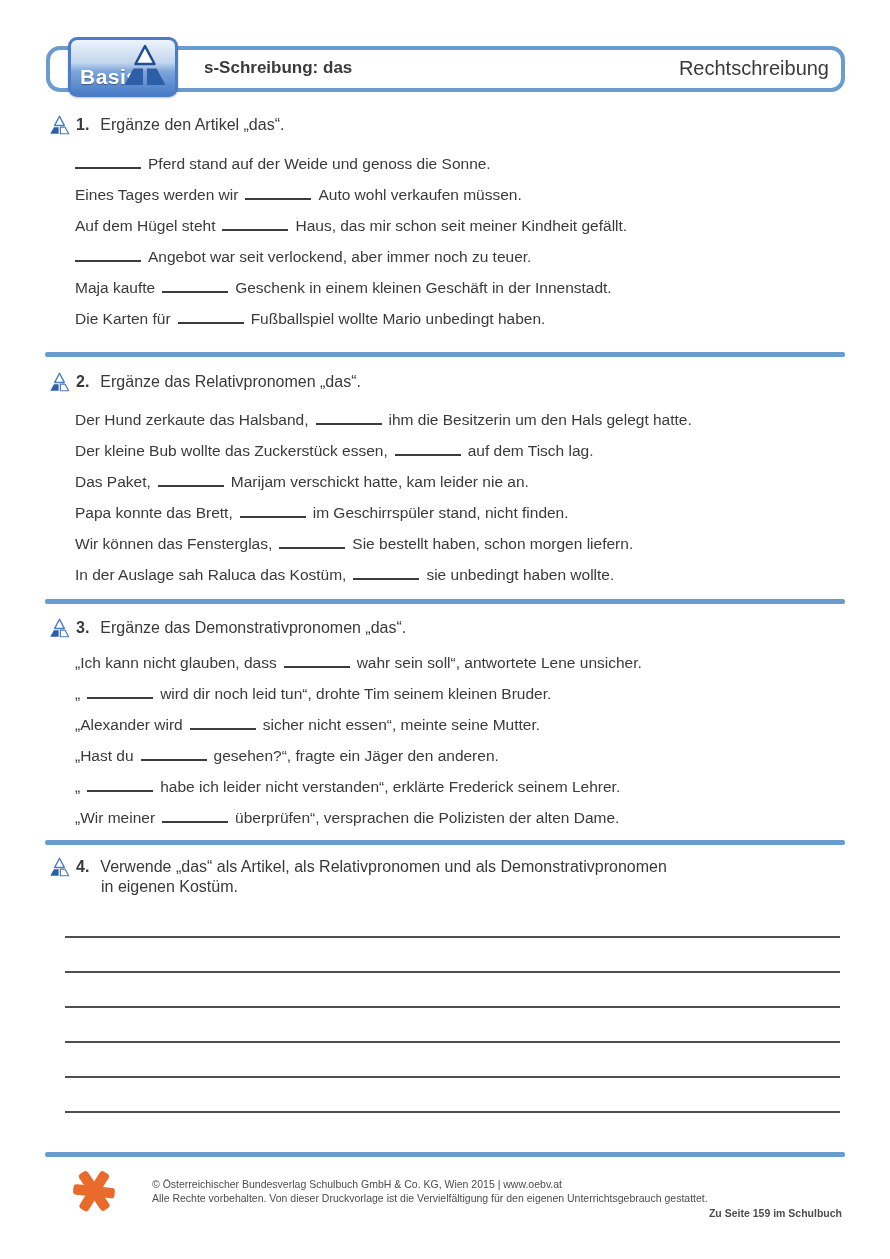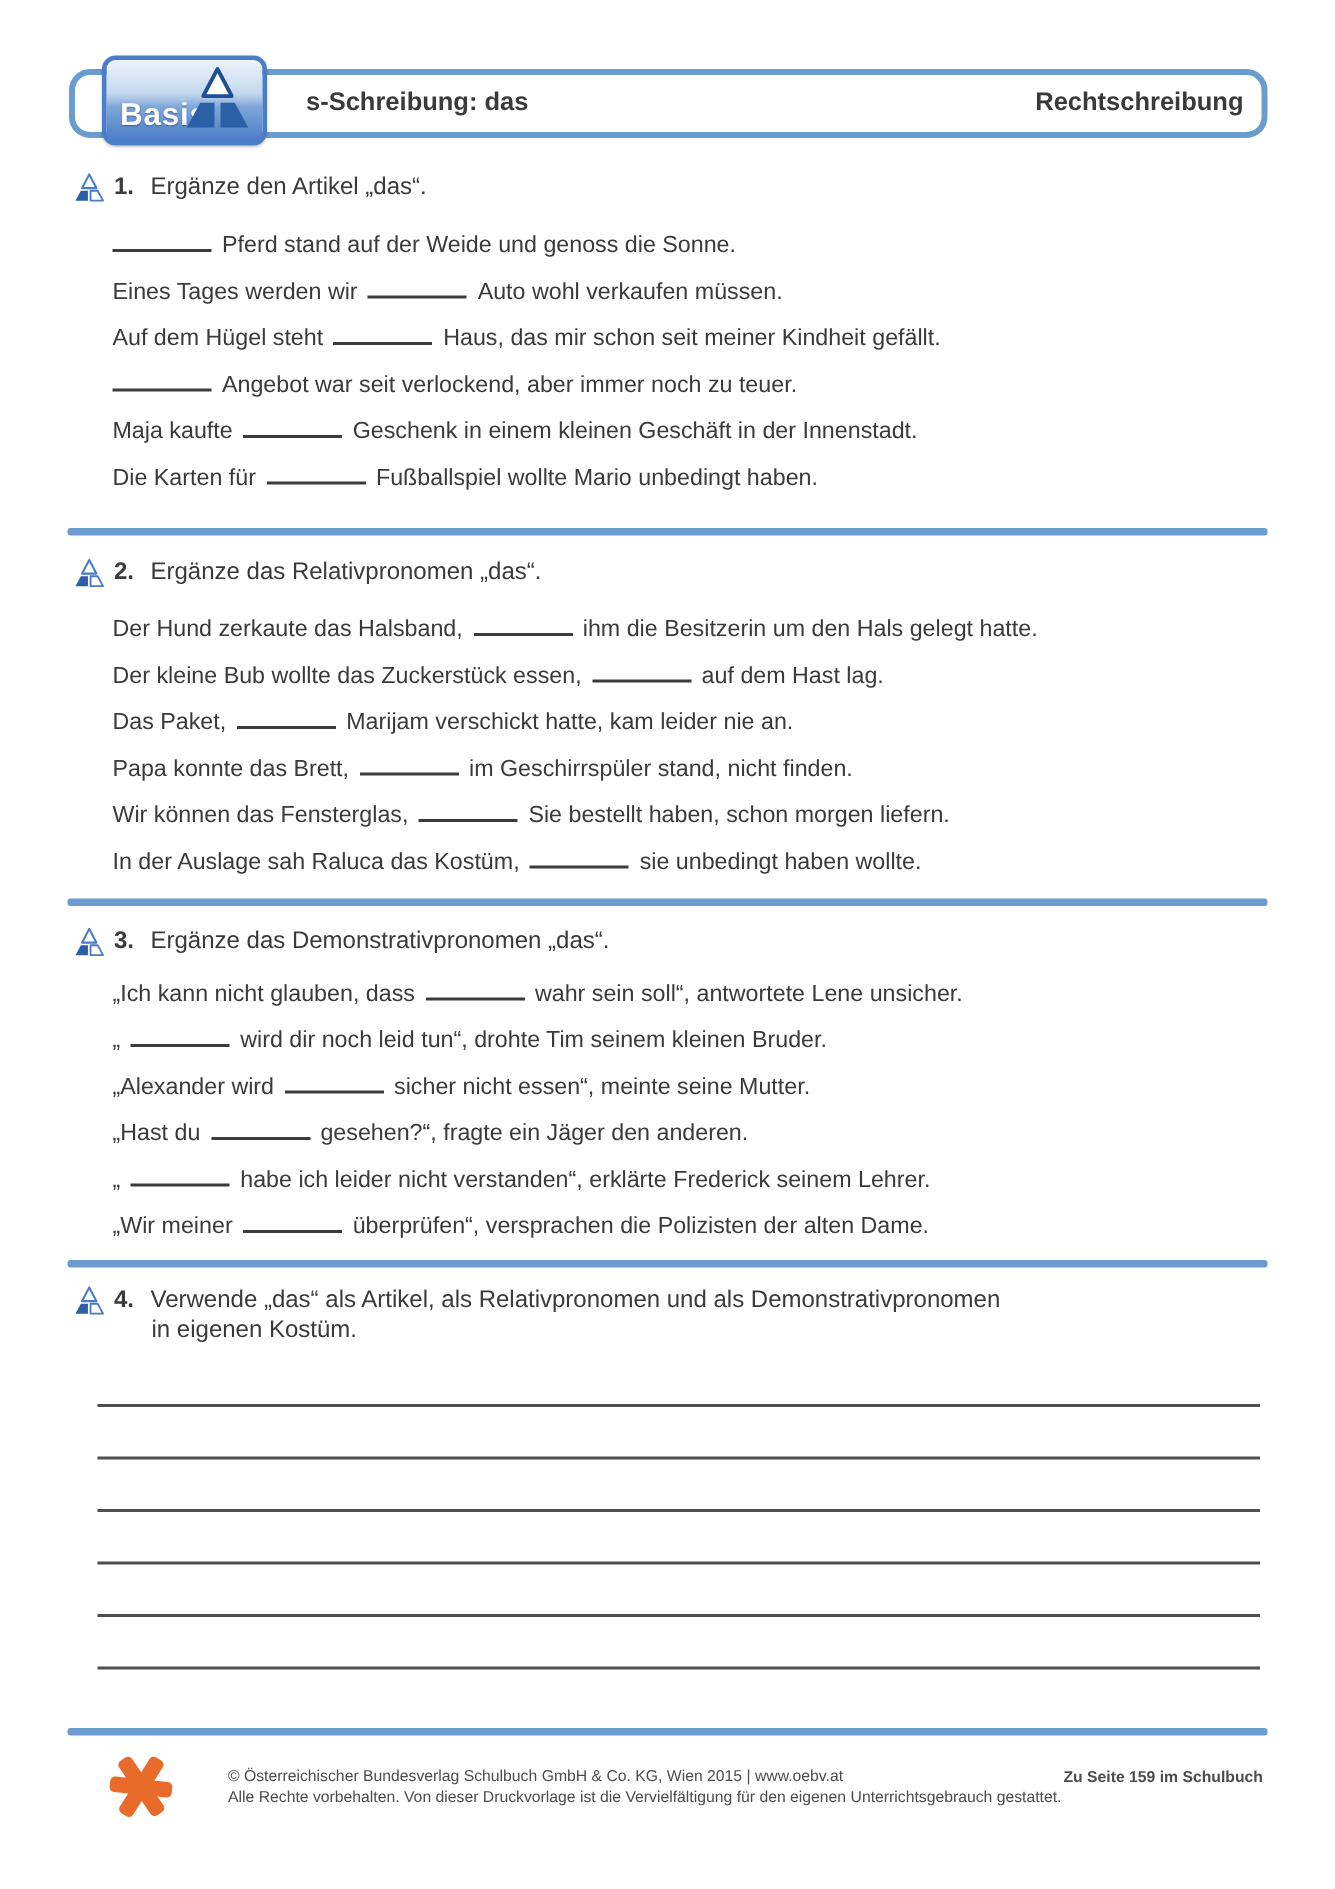--- a/index.html
+++ b/index.html
@@ -33,21 +33,21 @@
     position:absolute;left:9px;bottom:5px;color:#fff;font-weight:bold;
     font-size:21px;letter-spacing:0.5px;text-shadow:0 1px 1px rgba(30,60,110,0.6);
   }
   .logo-pyramid{position:absolute;right:5px;top:4px;}
   .header-title{
     position:absolute;left:158px;top:0;line-height:44px;
     font-size:17px;font-weight:bold;
   }
   .header-category{
     position:absolute;right:16px;top:0;line-height:44px;
-    font-size:17px;font-weight:bold;
+    font-size:20px;font-weight:normal;
   }
 
   
   .main{position:absolute;left:45px;right:45px;top:92px;}
   .task-head{display:flex;align-items:center;height:20px;line-height:20px;font-size:16px;}
   .task-icon{margin-left:4px;flex:0 0 auto;}
   .task-num{margin-left:6px;font-weight:bold;}
   .task-instr{margin-left:11px;}
   .task-instr2{display:block;margin-left:56px;height:20px;line-height:20px;font-size:16px;}
 
@@ -73,21 +73,21 @@
   .t4-head{margin-top:12px;}
   .lines{margin-top:6px;margin-left:20px;margin-right:5px;}
   .writing-line{height:35px;border-bottom:2px solid #4f4f4f;}
 
   
   .footer-sep{margin-top:39px;}
   .footer-row{display:flex;margin-top:10px;align-items:center;}
   .oebv-logo{margin-left:27px;flex:0 0 auto;}
   .footer-text{margin-left:36px;padding-top:3px;font-size:10.5px;line-height:13.5px;color:#4c4c4c;}
   .footer-page{
-    position:absolute;right:48px;bottom:68px;
+    position:absolute;right:48px;bottom:40px;
     font-size:10.5px;font-weight:bold;color:#4c4c4c;
   }
 </style>
 </head>
 <body>
 
 <div class="page">
 
   <div class="header">
     <div class="header-band"></div>
@@ -132,21 +132,21 @@
         <svg class="task-icon" width="21" height="20" viewBox="0 0 24 22">
           <polygon points="12,1 17.5,11.5 6.5,11.5" fill="#ffffff" stroke="#4a7cc7" stroke-width="1.6" stroke-linejoin="round"></polygon>
           <polygon points="5.6,13.5 11,13.5 11,21 1.5,21" fill="#2d5fa6"></polygon>
           <polygon points="13,13.5 18.4,13.5 22.5,21 13,21" fill="#ffffff" stroke="#4a7cc7" stroke-width="1.4" stroke-linejoin="round"></polygon>
         </svg>
         <span class="task-num">2.</span>
         <span class="task-instr">Ergänze das Relativpronomen „das“.</span>
       </div>
       <div class="rows t2-rows">
           <div class="row"><span>Der Hund zerkaute das Halsband,</span><span class="blank"></span><span>ihm die Besitzerin um den Hals gelegt hatte.</span></div>
-          <div class="row"><span>Der kleine Bub wollte das Zuckerstück essen,</span><span class="blank"></span><span>auf dem Hast lag.</span></div>
+          <div class="row"><span>Der kleine Bub wollte das Zuckerstück essen,</span><span class="blank"></span><span>auf dem Tisch lag.</span></div>
           <div class="row"><span>Das Paket,</span><span class="blank"></span><span>Marijam verschickt hatte, kam leider nie an.</span></div>
           <div class="row"><span>Papa konnte das Brett,</span><span class="blank"></span><span>im Geschirrspüler stand, nicht finden.</span></div>
           <div class="row"><span>Wir können das Fensterglas,</span><span class="blank"></span><span>Sie bestellt haben, schon morgen liefern.</span></div>
           <div class="row"><span>In der Auslage sah Raluca das Kostüm,</span><span class="blank"></span><span>sie unbedingt haben wollte.</span></div>
         </div>
     </section>
 
     <div class="sep sep2"></div>
 
     <section>

